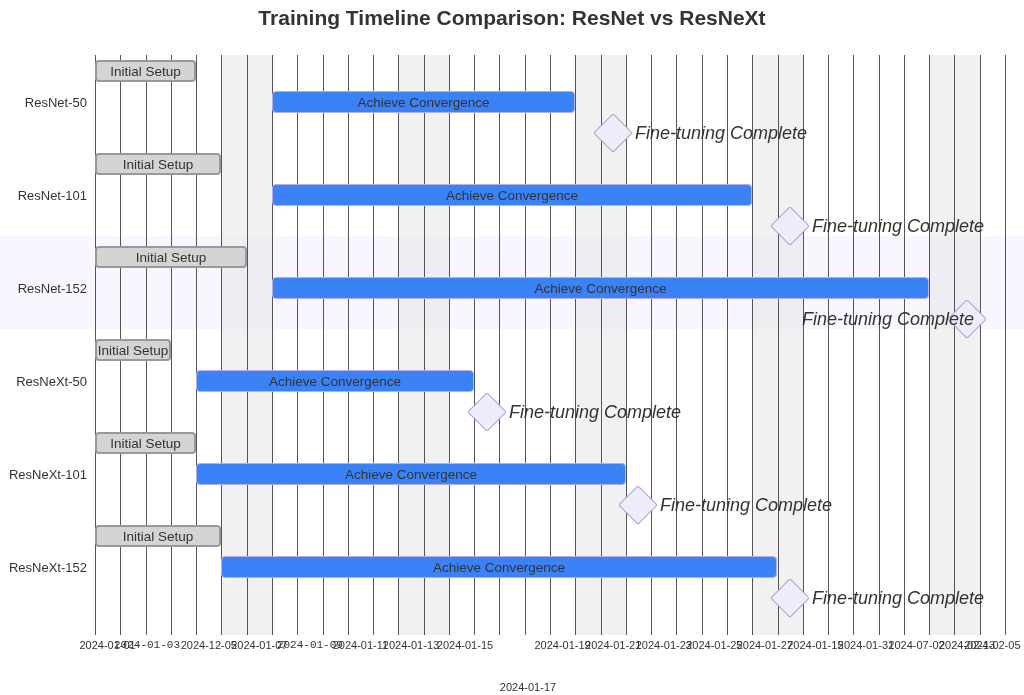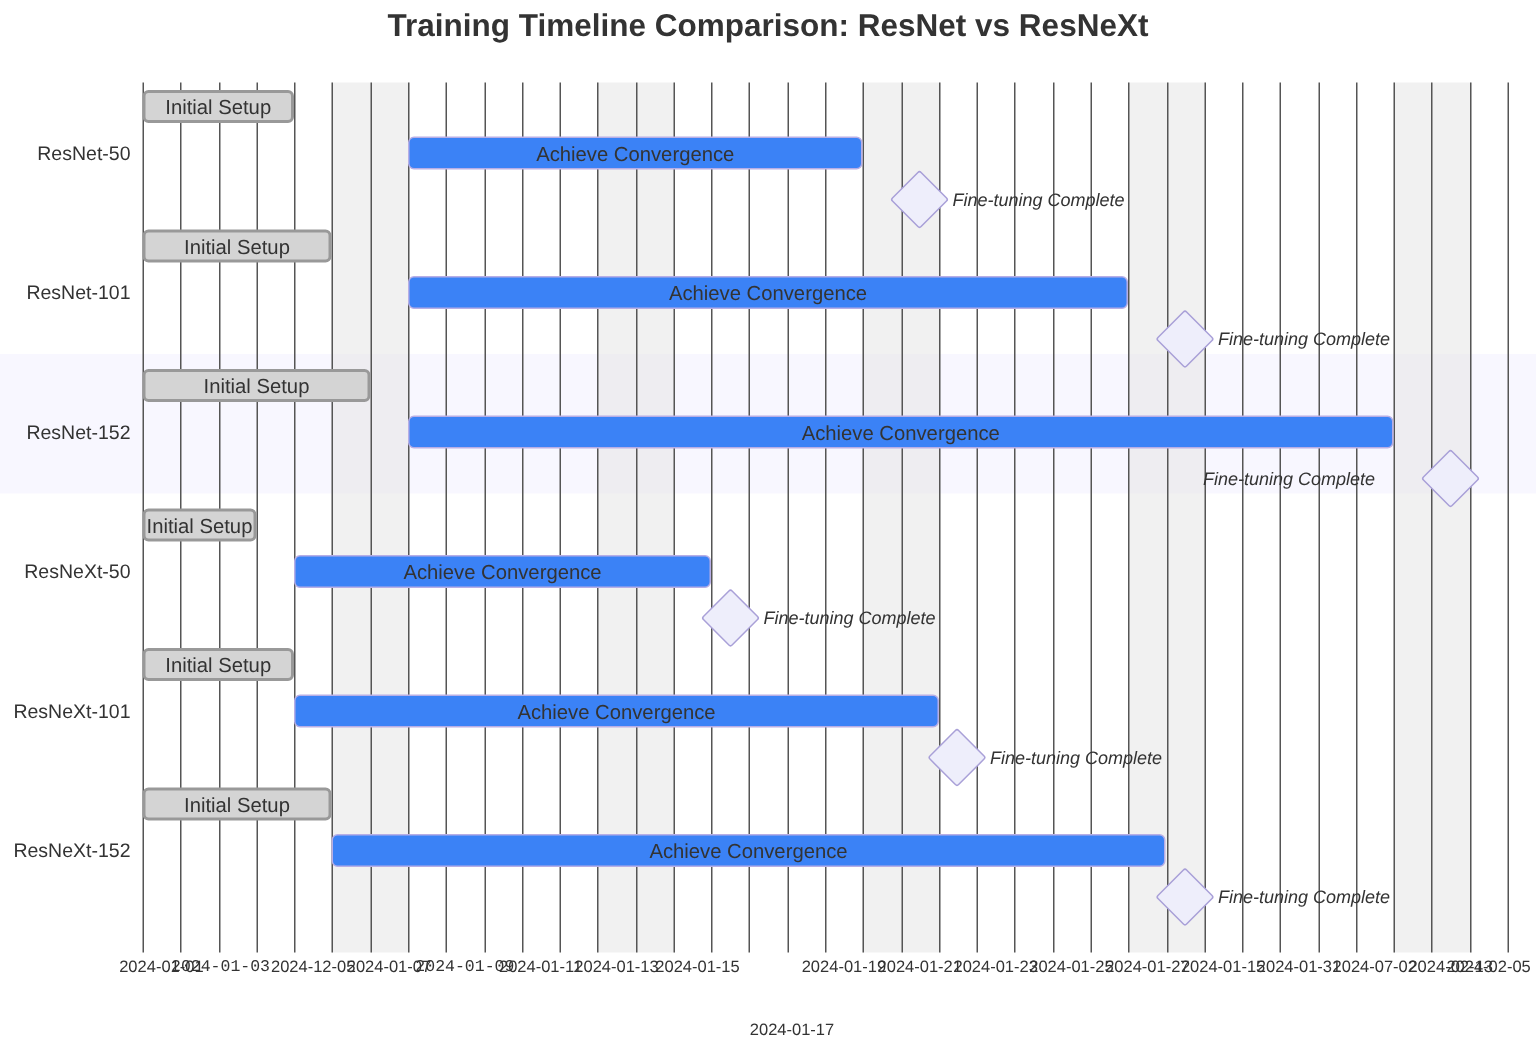--- a/index.html
+++ b/index.html
@@ -95,21 +95,21 @@
     position: absolute;
     width: 26px;
     height: 26px;
     background: #eeeefb;
     border: 1px solid #a9a0d8;
     transform: translate(-50%, -50%) rotate(45deg);
     border-radius: 2px;
   }
   .mlabel {
     position: absolute;
-    font-size: 12px;
+    font-size: 18px;
     font-style: italic;
     color: #333;
     transform: translateY(-50%);
     white-space: nowrap;
   }
 </style>
 </head>
 <body>
 
 <div class="chart">

